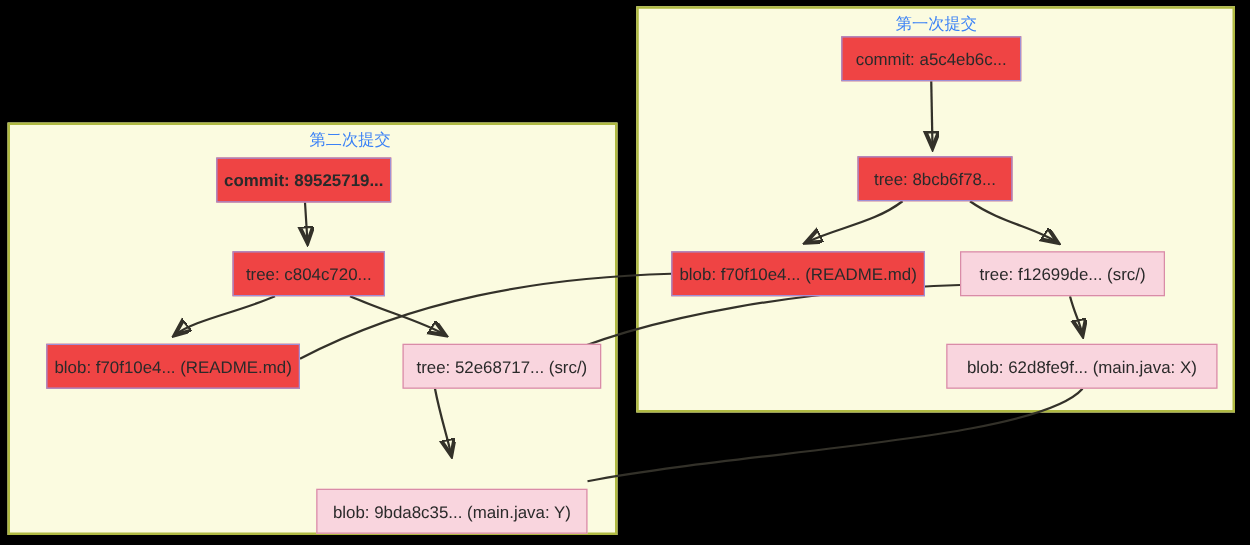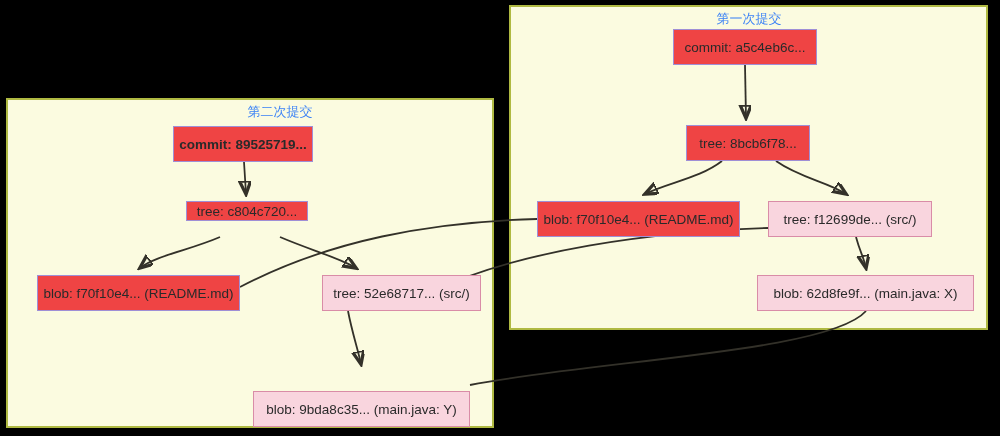--- a/index.html
+++ b/index.html
@@ -45,18 +45,18 @@
         <path d="M866,311 C830,352 600,360 470,385"></path>
       </g>
   </svg>
   <div id="nodes">
       <div class="node lav" style="left: 673px; top: 29px; width: 144px; height: 36px;">commit: a5c4eb6c...</div>
       <div class="node lav" style="left: 686px; top: 125px; width: 124px; height: 36px;">tree: 8bcb6f78...</div>
       <div class="node lav" style="left: 537px; top: 201px; width: 203px; height: 36px;">blob: f70f10e4... (README.md)</div>
       <div class="node pink" style="left: 768px; top: 201px; width: 164px; height: 36px;">tree: f12699de... (src/)</div>
       <div class="node pink" style="left: 757px; top: 275px; width: 217px; height: 36px;">blob: 62d8fe9f... (main.java: X)</div>
       <div class="node lav" style="left: 173px; top: 126px; width: 140px; height: 36px; font-weight: bold;">commit: 89525719...</div>
-      <div class="node lav" style="left: 186px; top: 201px; width: 122px; height: 20px;">tree: c804c720...</div>
+      <div class="node lav" style="left: 186px; top: 201px; width: 122px; height: 36px;">tree: c804c720...</div>
       <div class="node lav" style="left: 37px; top: 275px; width: 203px; height: 36px;">blob: f70f10e4... (README.md)</div>
       <div class="node pink" style="left: 274px; top: 275px; width: 159px; height: 36px; margin-left: 48px;">tree: 52e68717... (src/)</div>
       <div class="node pink" style="left: 253px; top: 371px; width: 217px; height: 36px; margin-top: 20px;">blob: 9bda8c35... (main.java: Y)</div>
     </div>
 </div>
 
 </body></html>

